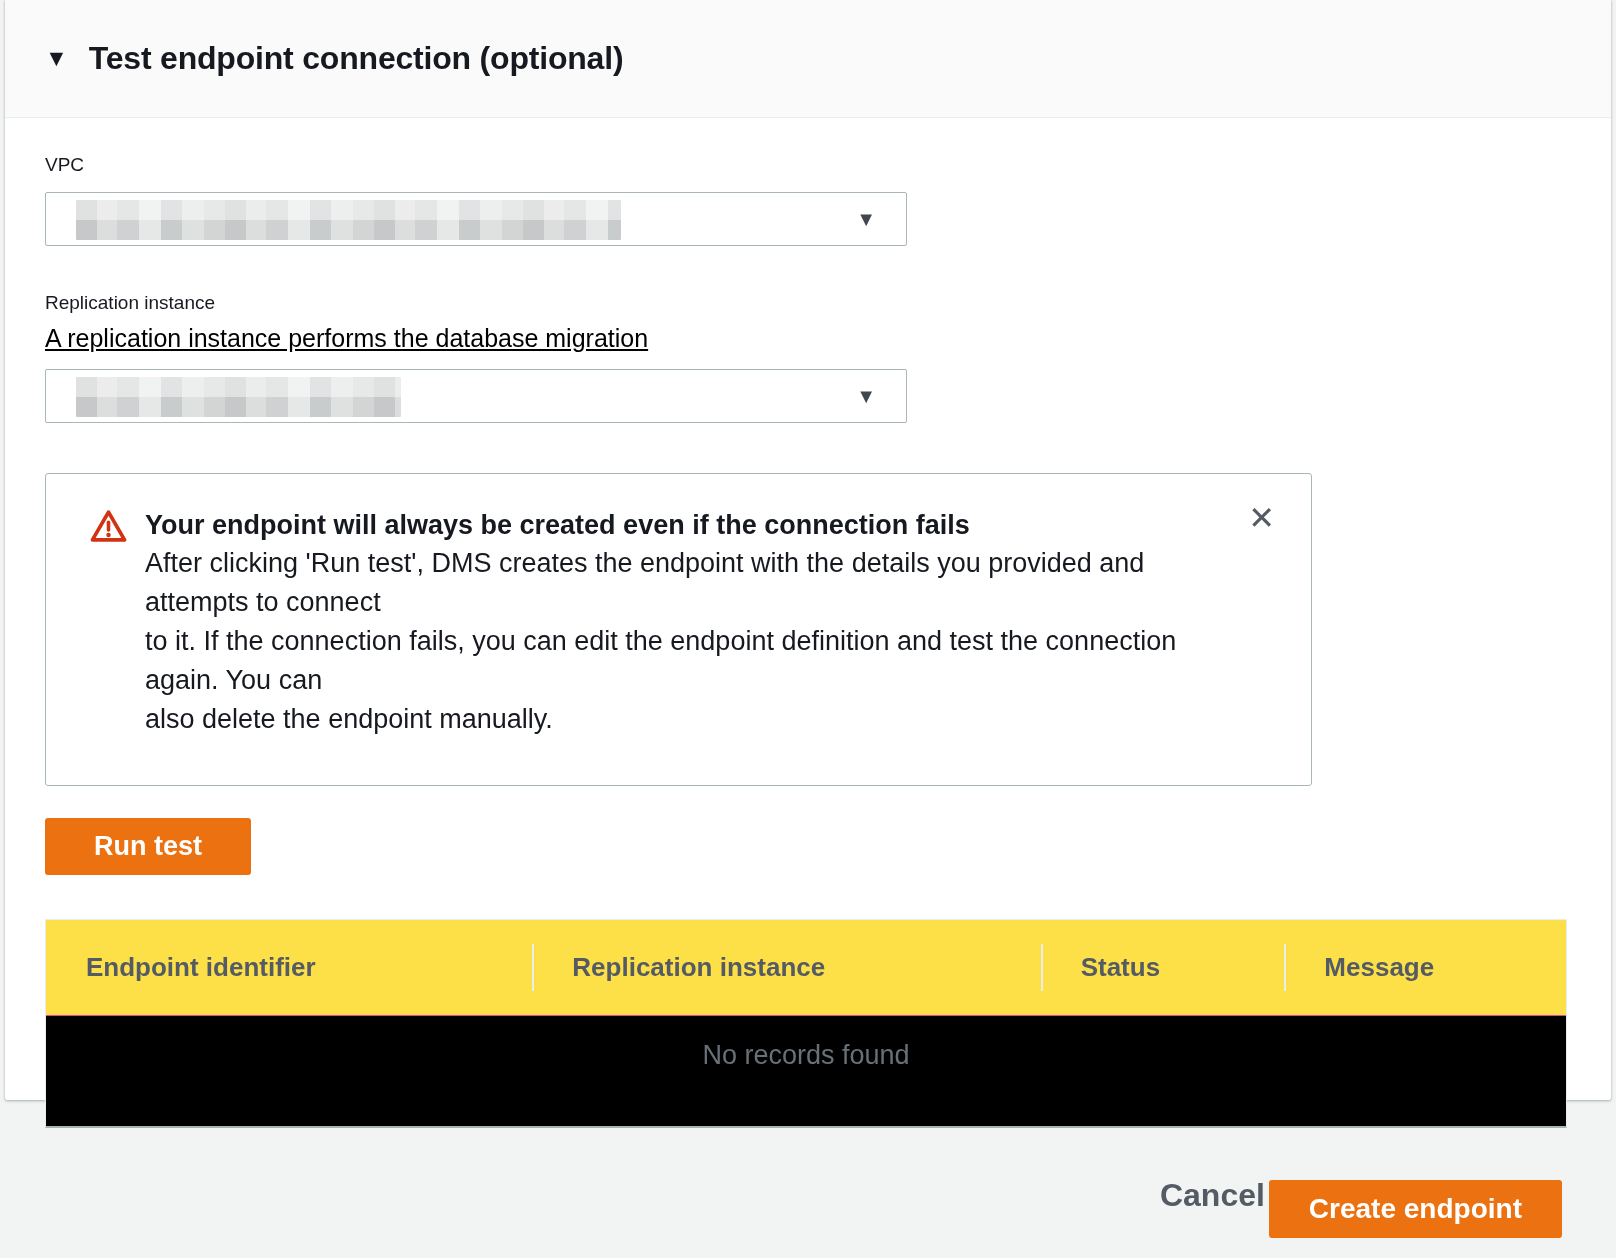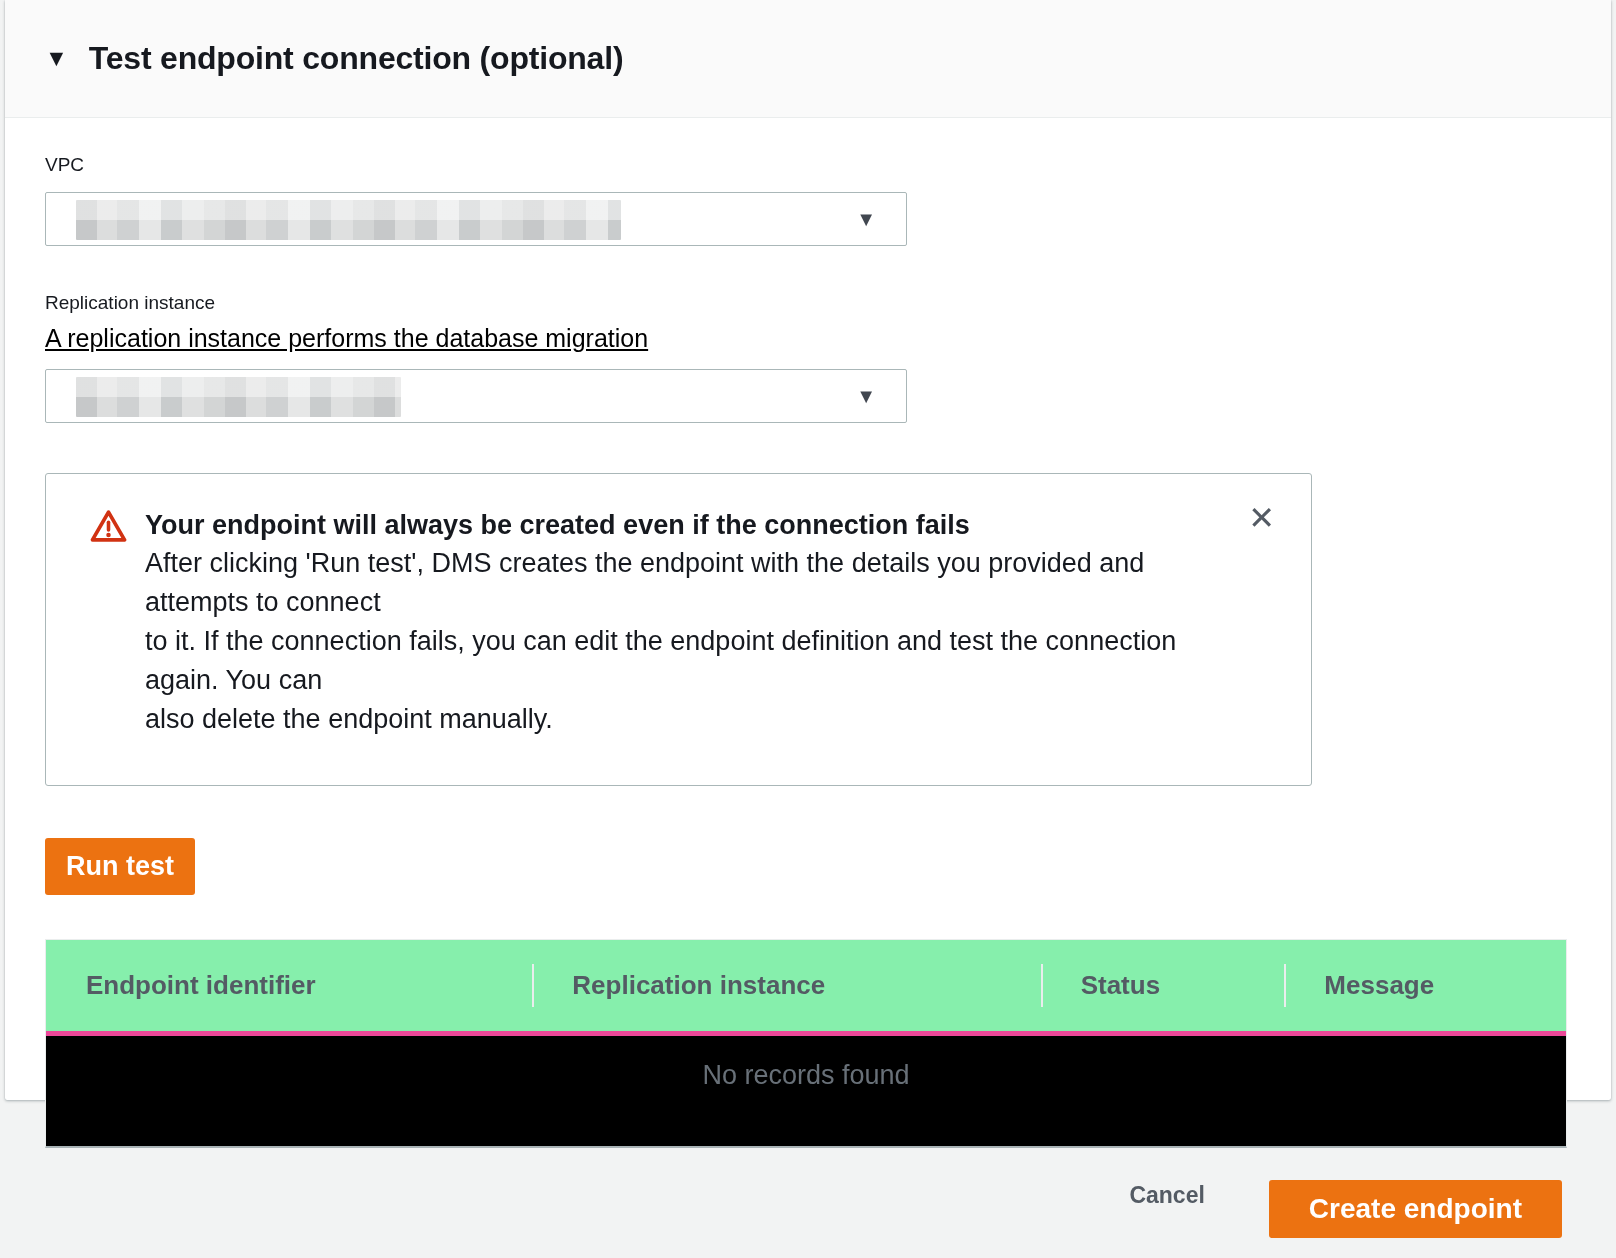--- a/index.html
+++ b/index.html
@@ -128,39 +128,39 @@
   .btn-primary {
     border: none;
     background: #ec7211;
     color: #ffffff;
     font-family: inherit;
     font-weight: 700;
     border-radius: 3px;
     cursor: pointer;
   }
   .run-test-btn {
-    margin-top: 52px;
+    margin-top: 32px;
     height: 57px;
-    padding: 0 21px;
+    padding: 0 49px;
     font-size: 27px;
   }
 
   
   .results-table {
     margin-top: 44px;
     width: 1522px;
     border: 1px solid #eaeded;
     border-bottom: 2px solid #a9b3b6;
     background: #fff;
   }
   .thead {
     display: flex;
     height: 96px;
-    background: #86efac;
-    border-bottom: 5px solid #ec4899;
+    background: #fde047;
+    border-bottom: 1px solid #ec4899;
     align-items: center;
   }
   .th {
     padding-left: 40px;
     font-size: 26px;
     font-weight: 700;
     color: #545b64;
     position: relative;
     height: 100%;
     display: flex;
@@ -192,25 +192,24 @@
   .footer {
     position: absolute;
     right: 54px; bottom: 20px;
     display: flex;
     align-items: center;
   }
   .btn-link {
     background: none;
     border: none;
     font-family: inherit;
-    font-size: 23px;
+    font-size: 32px;
     font-weight: 700;
     color: #545b64;
     cursor: pointer;
-    margin-right: 60px;
     padding: 8px 4px;
   }
   .create-btn {
     height: 58px;
     padding: 0 40px;
     font-size: 28px;
     margin-top: 28px;
   }
 </style>
 </head>

